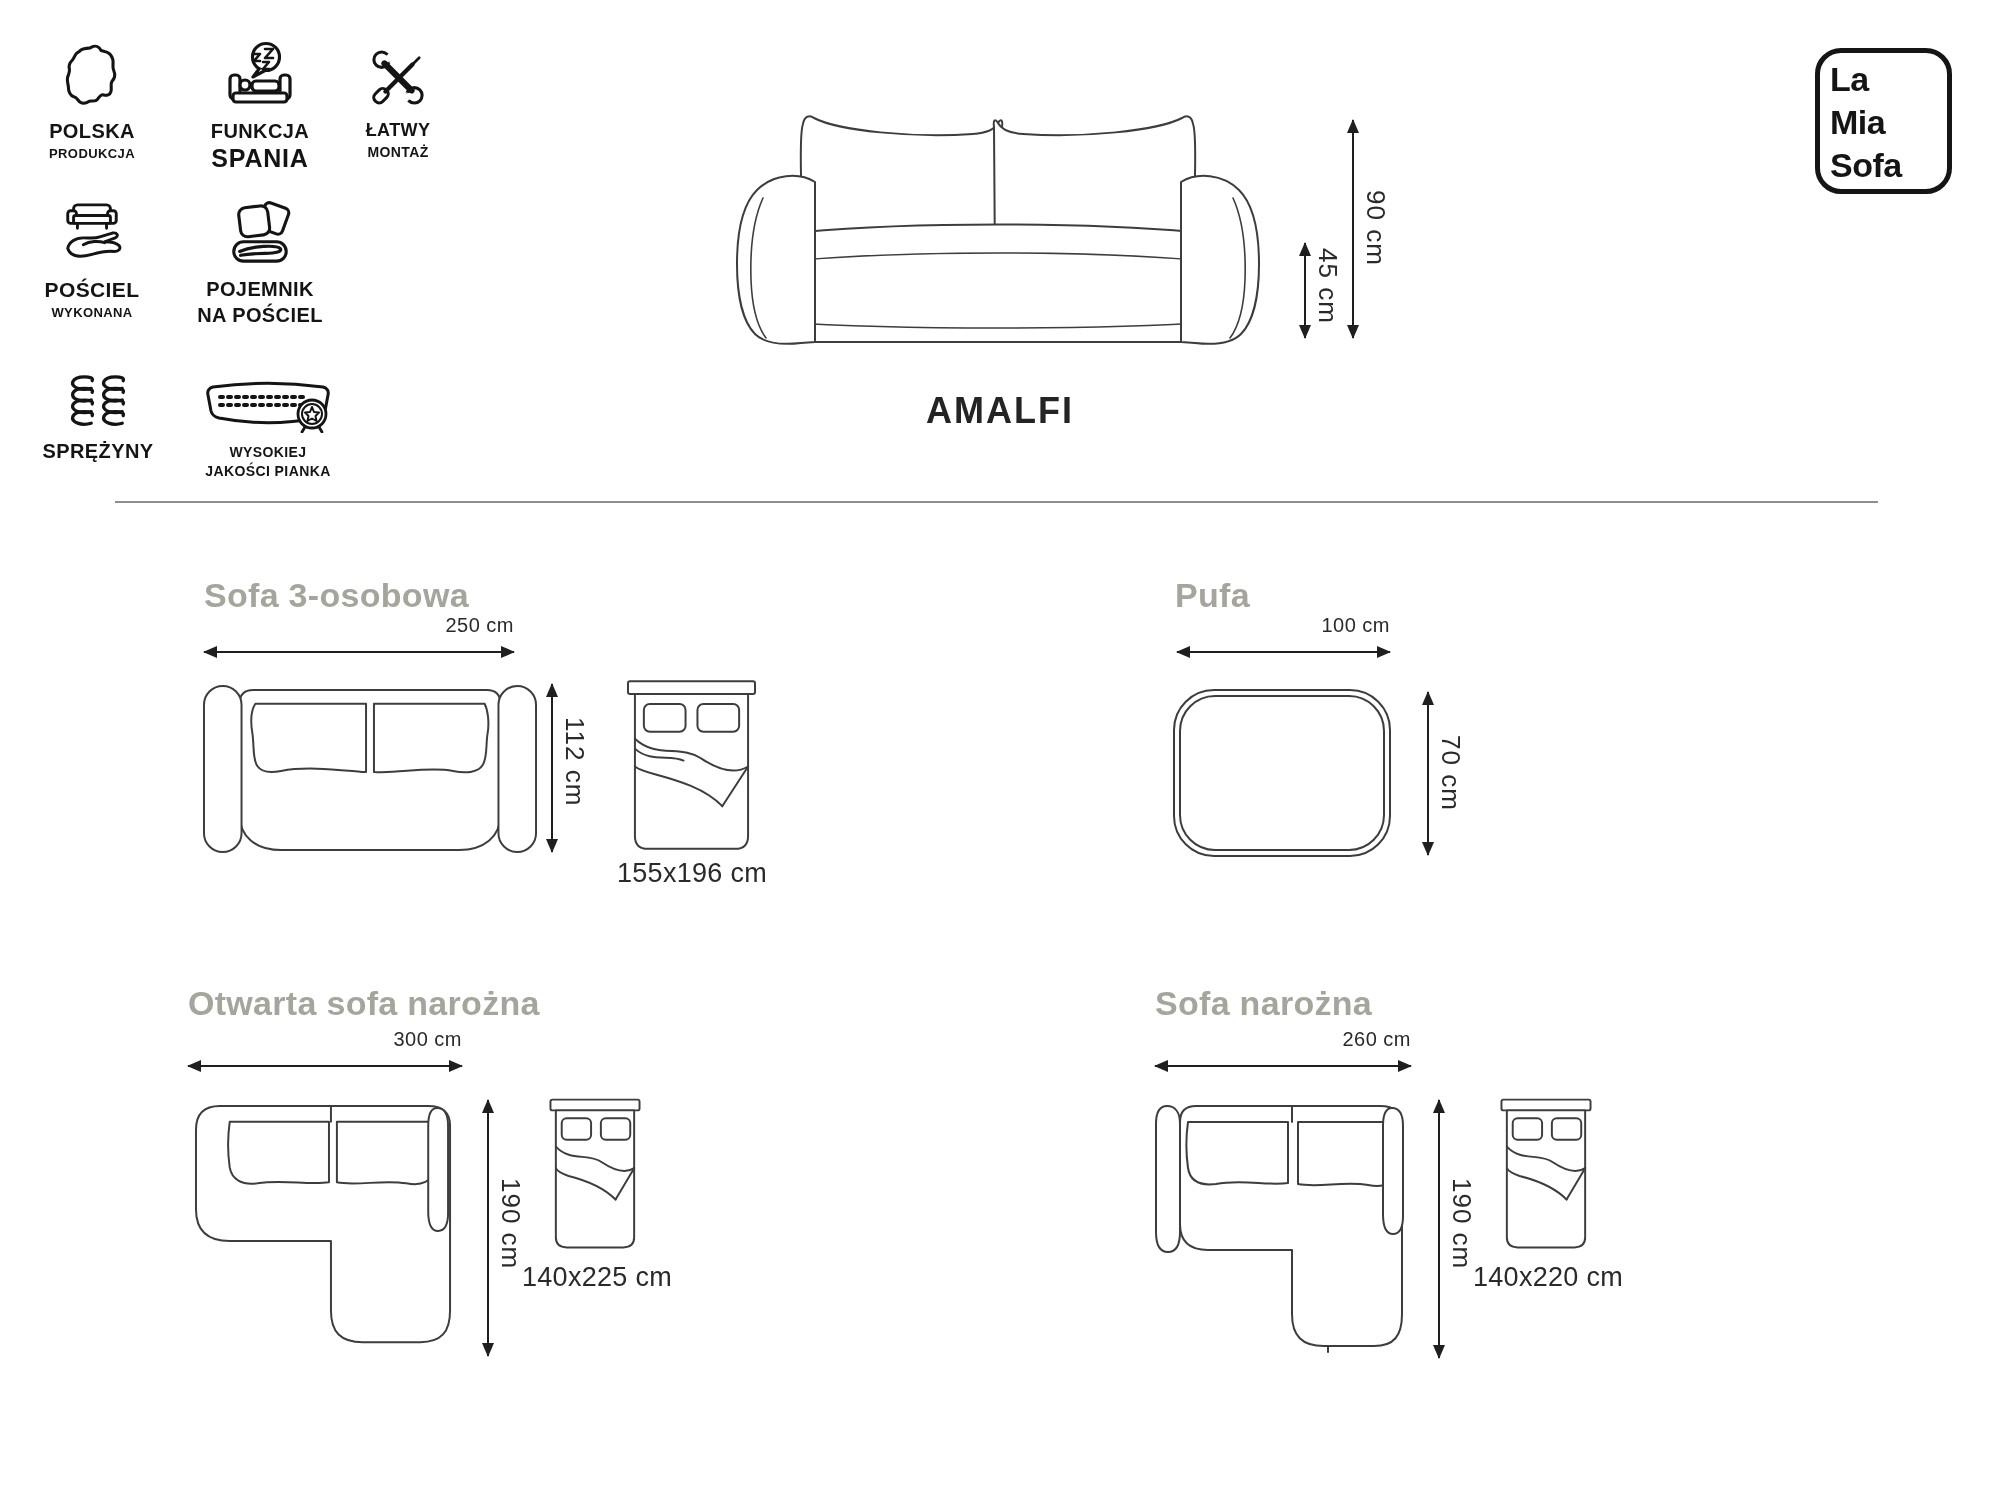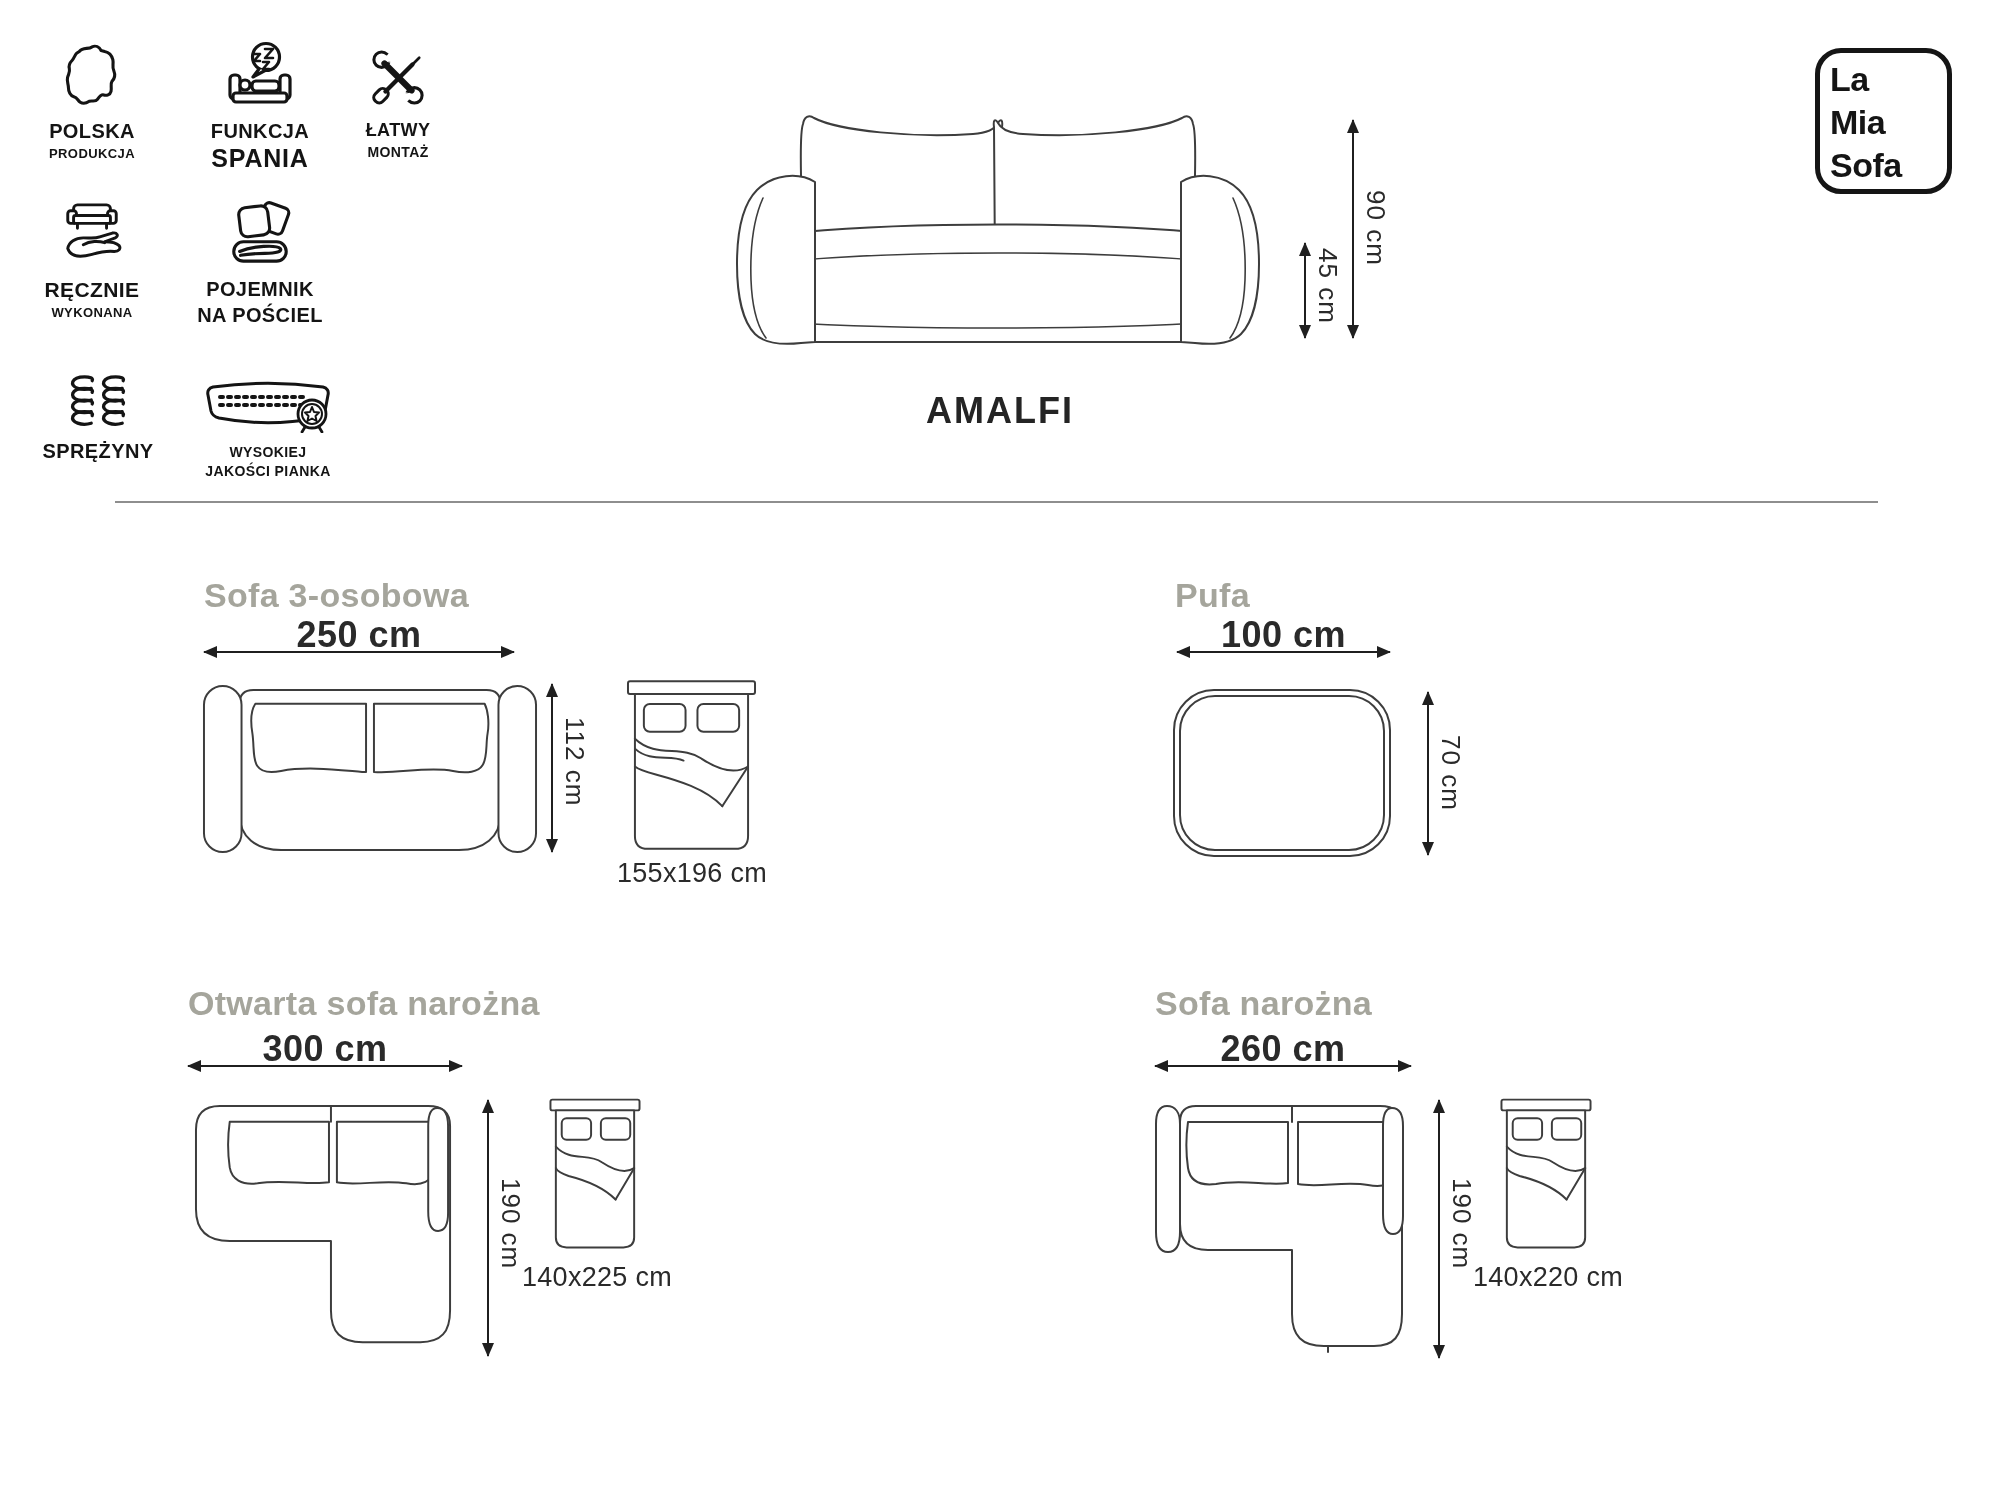--- a/index.html
+++ b/index.html
@@ -12,21 +12,21 @@
   .fl2{font-weight:700;font-size:13px;letter-spacing:.4px;color:#141414;margin-top:3px;text-align:center;}
   .f2 .fl2{font-size:25px;margin-top:1px;letter-spacing:.8px;}
   .f3 .fl1{font-size:18px;}
   .f3 .fl2{font-size:14px;}
   .f4 .fl1{font-size:21px;}
   .f5 .fl2{font-size:20px;}
   .f7 .fl1{font-size:14px;}
   .f7 .fl2{font-size:14px;}
   
   .qtitle{position:absolute;font-size:34px;font-weight:700;color:#a5a59c;letter-spacing:.3px;}
-  .dim{position:absolute;font-size:36px;color:#2a2a2a;text-align:center;letter-spacing:.5px;font-weight:bold;}
+  .dim{position:absolute;font-size:20px;color:#2a2a2a;text-align:right;letter-spacing:.5px;}
   .vdim{position:absolute;writing-mode:vertical-rl;font-size:26px;color:#2a2a2a;letter-spacing:1px;}
   .bedsize{position:absolute;font-size:27px;color:#2a2a2a;text-align:center;letter-spacing:.3px;}
   .pname{position:absolute;font-size:36px;font-weight:700;letter-spacing:2px;color:#242424;text-align:center;}
   
   .ah{position:absolute;height:2px;background:#1f1f1f;}
   .ah::before,.ah::after{content:"";position:absolute;width:0;height:0;border-style:solid;}
   .ah::before{left:-1px;top:-5px;border-width:6px 14px 6px 0;border-color:transparent #1f1f1f transparent transparent;}
   .ah::after{right:-1px;top:-5px;border-width:6px 0 6px 14px;border-color:transparent transparent transparent #1f1f1f;}
   .av{position:absolute;width:2px;background:#1f1f1f;}
   .av::before,.av::after{content:"";position:absolute;width:0;height:0;border-style:solid;}
@@ -107,21 +107,21 @@
             <rect x="14" y="2" width="38" height="13" rx="4"></rect>
             <rect x="8" y="8" width="9" height="13" rx="3"></rect>
             <rect x="49" y="8" width="9" height="13" rx="3"></rect>
             <rect x="14" y="13" width="38" height="8" rx="2"></rect>
             <path d="M18,21 L18,26 M48,21 L48,26" fill="none"></path>
             <path d="M8,47 C9,40 16,36 24,36 C31,36 36,37 41,35 L54,31 C59,30 61,34 57,36 L46,40 C52,40 58,41 61,44 C63,47 61,50 56,50 C48,49 40,51 33,53 C22,56 11,56 8,47 Z"></path>
             <path d="M24,43 C31,39 40,39 46,41" fill="none"></path>
           </g>
         </svg>
       </div>
-      <div class="fl1">RĘCZNIE</div>
+      <div class="fl1">POŚCIEL</div>
       <div class="fl2">WYKONANA</div>
     </div>
 
     <div class="feature f5" style="left:178px;top:198px;width:164px;">
       <div class="ic" style="height:70px;">
         <svg width="68" height="68" viewBox="0 0 70 66">
           <g fill="#fff" stroke="#141414" stroke-width="3.2" stroke-linejoin="round" stroke-linecap="round">
             <rect x="36" y="4" width="26" height="28" rx="5" transform="rotate(20 49 18)"></rect>
             <rect x="14" y="6" width="30" height="30" rx="7" transform="rotate(-7 29 21)"></rect>
             <rect x="8" y="42" width="54" height="20" rx="10"></rect>

